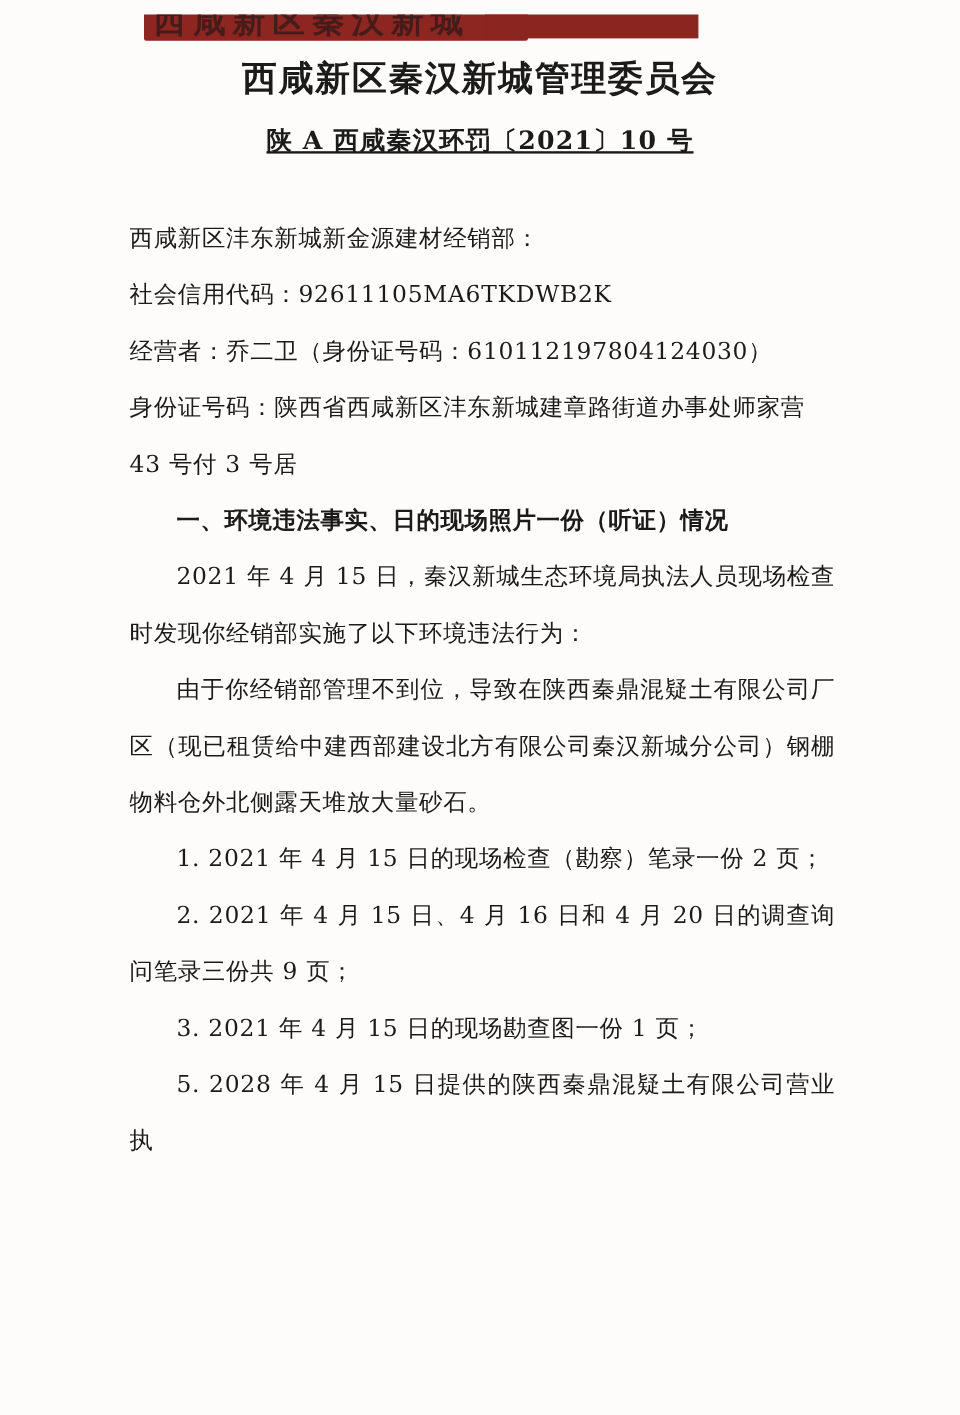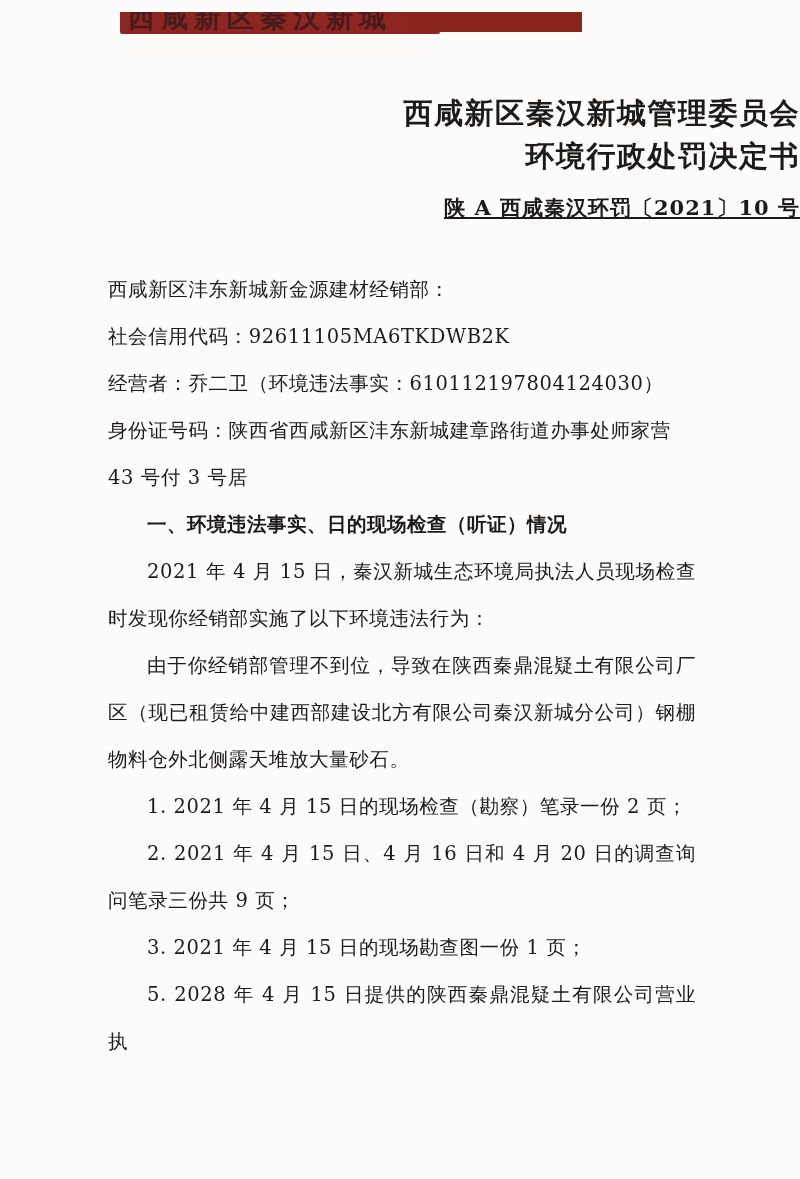--- a/index.html
+++ b/index.html
@@ -65,22 +65,22 @@
   }
 
   .content {
     position: absolute;
     top: 0;
     left: 0;
     width: 800px;
   }
 
   .title-block {
-    margin-top: 92px;
-    text-align: right;
+    margin-top: 44px;
+    text-align: center;
   }
   .doc-title-1, .doc-title-2 {
     font-size: 29px;
     font-weight: bold;
     letter-spacing: 1.5px;
     line-height: 43px;
     font-family: "DejaVu Sans", "Liberation Sans", sans-serif;
   }
   .doc-number {
     margin-top: 16px;
@@ -120,32 +120,31 @@
   <div class="top-bleed">
     <div class="red-block"></div>
     <div class="red-block-2"></div>
     <div class="glyphs">西咸新区秦汉新城</div>
   </div>
 
   <div class="content">
 
     <div class="title-block">
       <div class="doc-title-1">西咸新区秦汉新城管理委员会</div>
-      <div class="doc-title-2">环境行政处罚决定书</div>
       <div class="doc-number">陕 A 西咸秦汉环罚〔2021〕10 号</div>
     </div>
 
     <div class="body-block">
       <p class="p">西咸新区沣东新城新金源建材经销部：</p>
       <p class="p">社会信用代码：92611105MA6TKDWB2K</p>
-      <p class="p">经营者：乔二卫（环境违法事实：610112197804124030）</p>
+      <p class="p">经营者：乔二卫（身份证号码：610112197804124030）</p>
       <p class="p">身份证号码：陕西省西咸新区沣东新城建章路街道办事处师家营</p>
       <p class="p">43 号付 3 号居</p>
 
-      <p class="p section-heading">一、环境违法事实、日的现场检查（听证）情况</p>
+      <p class="p section-heading">一、环境违法事实、日的现场照片一份（听证）情况</p>
 
       <p class="p indent">2021 年 4 月 15 日，秦汉新城生态环境局执法人员现场检查时发现你经销部实施了以下环境违法行为：</p>
       <p class="p indent">由于你经销部管理不到位，导致在陕西秦鼎混疑土有限公司厂区（现已租赁给中建西部建设北方有限公司秦汉新城分公司）钢棚物料仓外北侧露天堆放大量砂石。</p>
 
       <p class="p indent">1. 2021 年 4 月 15 日的现场检查（勘察）笔录一份 2 页；</p>
       <p class="p indent">2. 2021 年 4 月 15 日、4 月 16 日和 4 月 20 日的调查询问笔录三份共 9 页；</p>
       <p class="p indent">3. 2021 年 4 月 15 日的现场勘查图一份 1 页；</p>
       <p class="p indent">5. 2028 年 4 月 15 日提供的陕西秦鼎混疑土有限公司营业执</p>
     </div>
 

